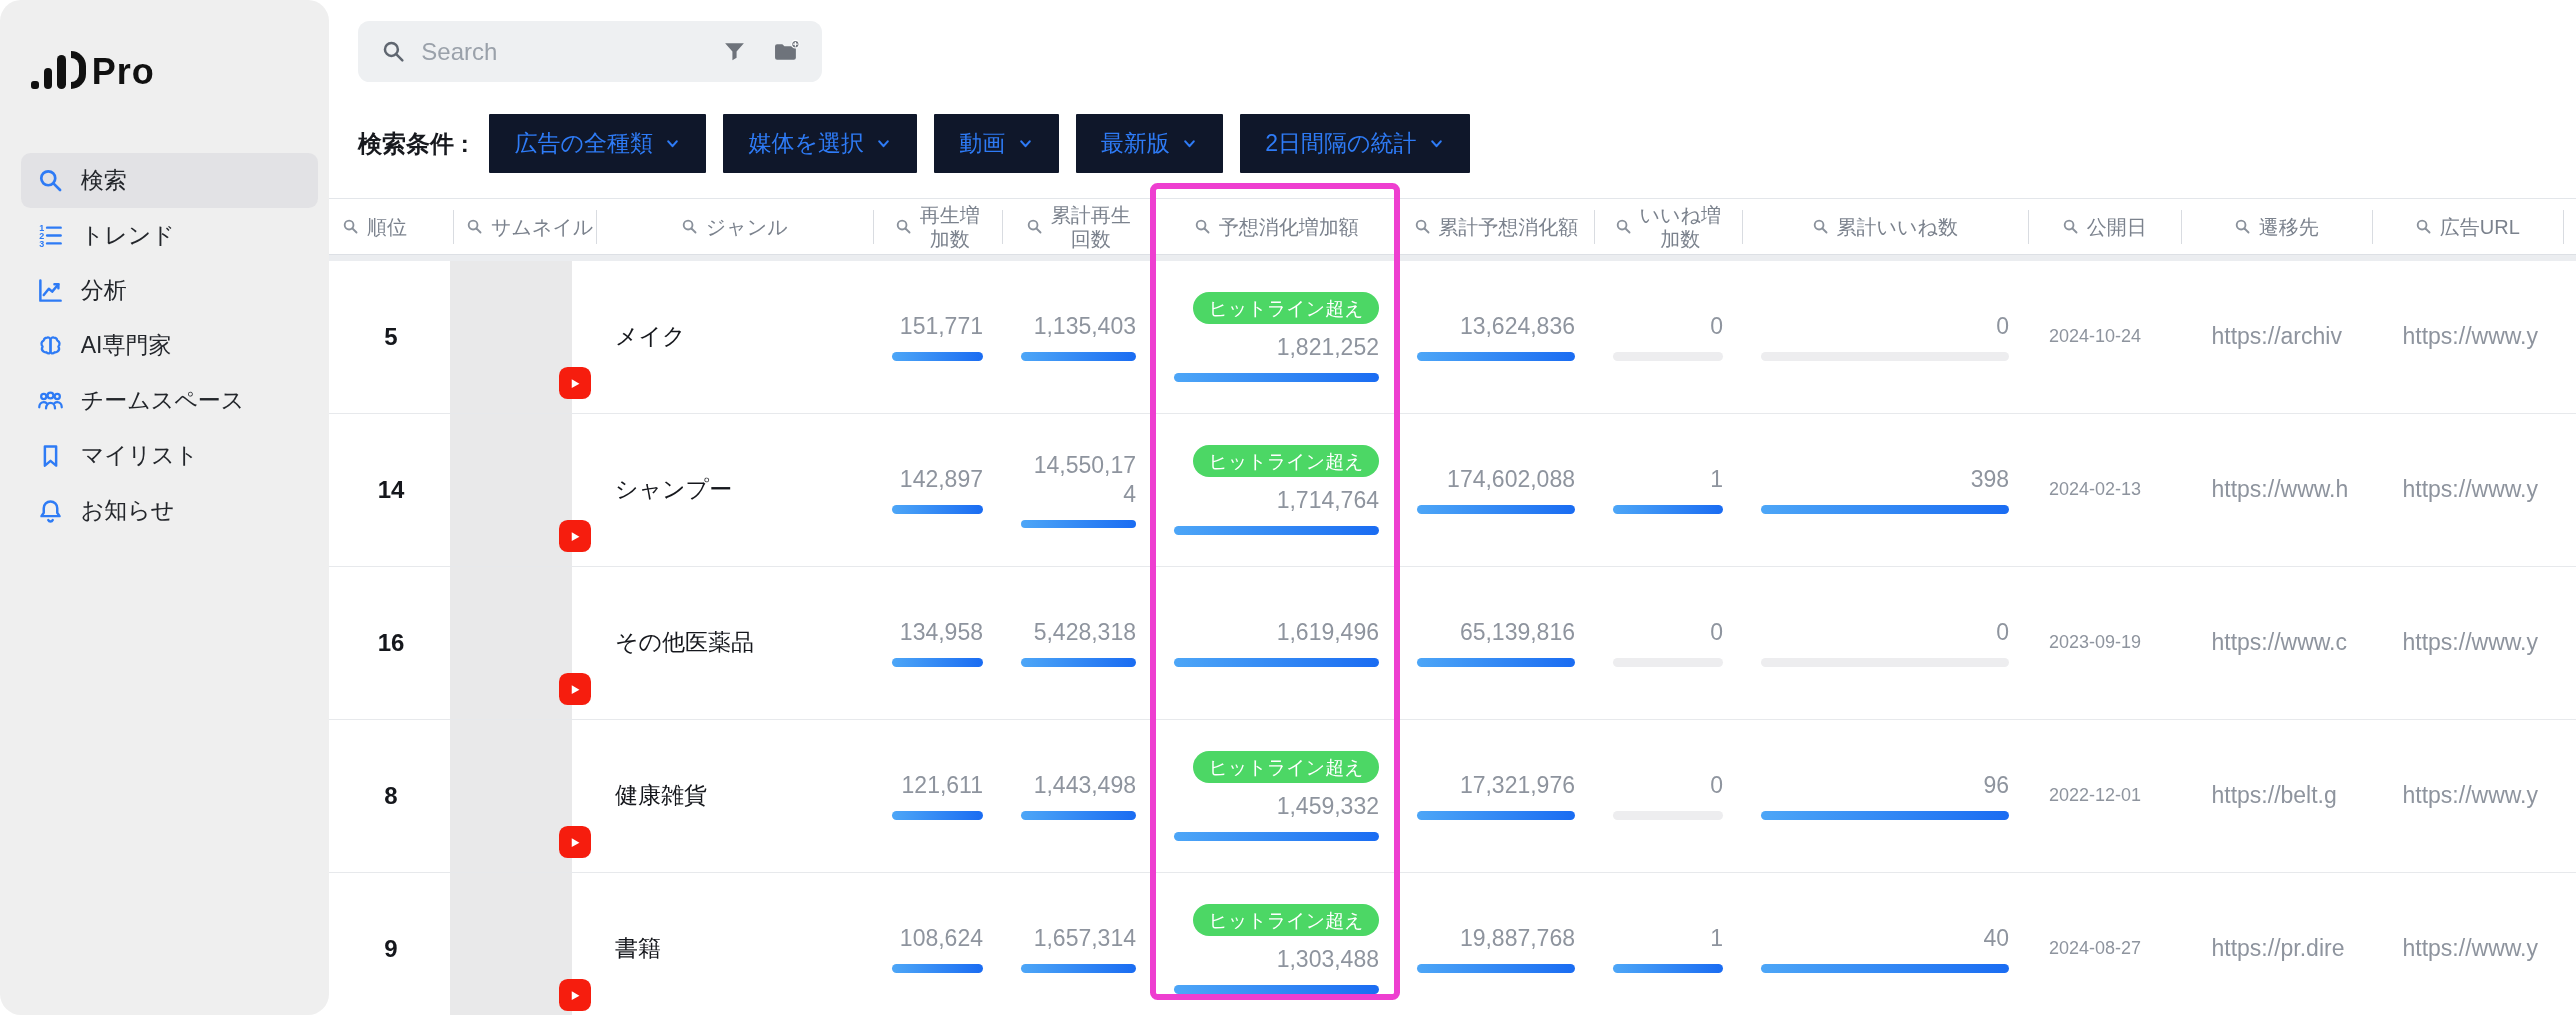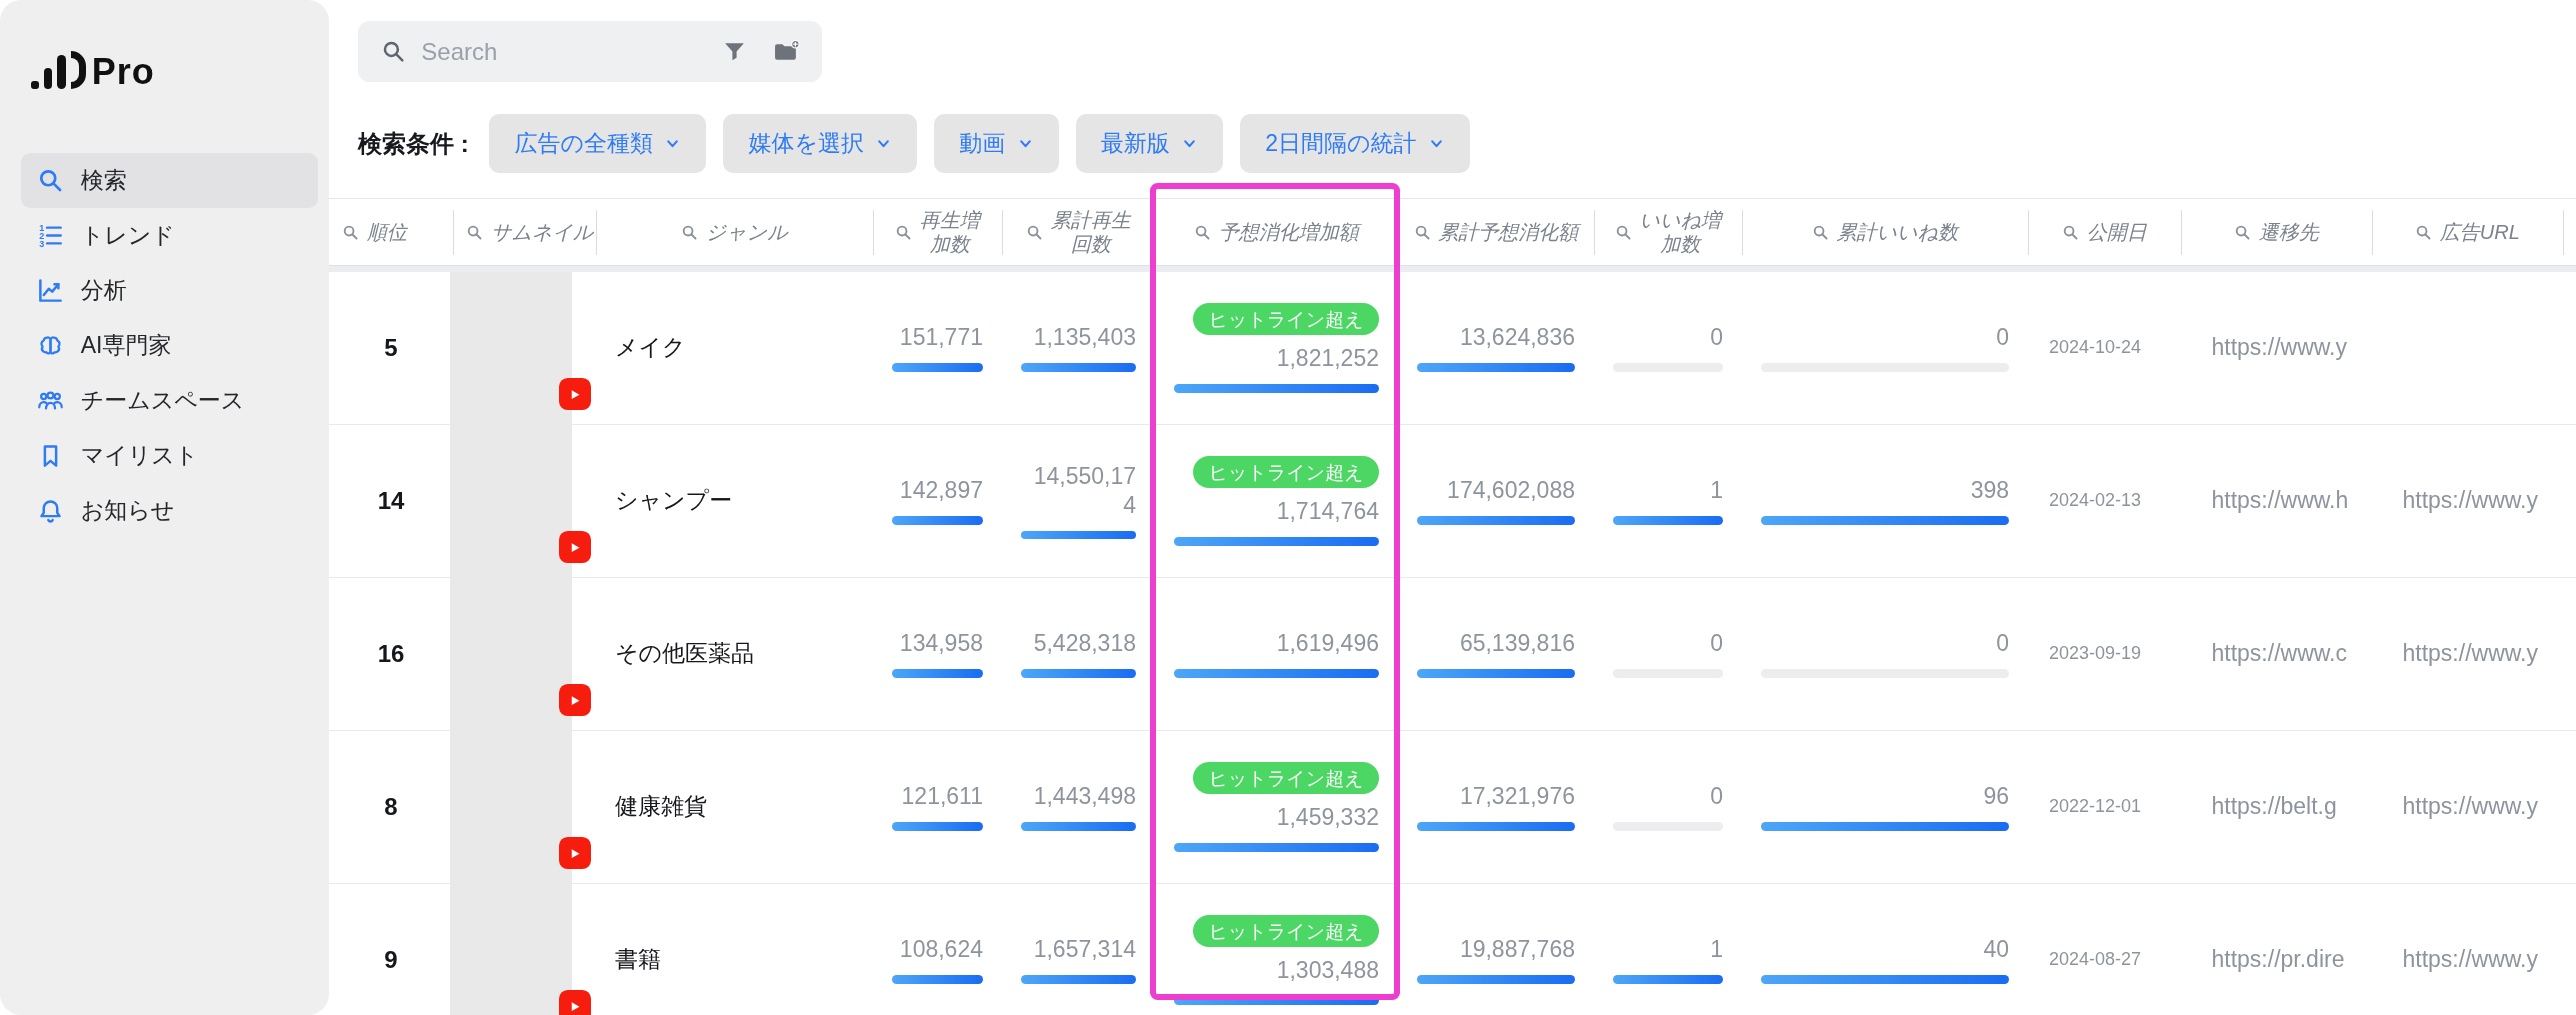--- a/index.html
+++ b/index.html
@@ -29,26 +29,26 @@
   .searchbox { position:relative; width:464px; height:61px; background:#eef0f2;
     border-radius:11.4px; display:flex; align-items:center; padding:0 23px; gap:15.3px; }
   .searchbox input { border:none; outline:none; background:transparent; font-size:24px;
     color:#3a3f46; width:363px; font-family:inherit; }
   .searchbox input::placeholder { color:#9aa1aa; }
   .searchbox .right-icons { position:absolute; right:21px; display:flex; gap:25px; align-items:center; }
 
   .filters { display:flex; align-items:center; margin:32px 0 0 29px; gap:17px; }
   .filters-label { font-size:24px; font-weight:700; color:#17191e; margin-right:3.8px; }
   .chip { display:flex; align-items:center; gap:11.4px; height:59px; padding:0 25px;
-    background:#e5e5e5; border-radius:10px; font-size:23px; color:#2e7bf6; cursor:pointer; }
+    background:#0f172a; border-radius:1px; font-size:23px; color:#2e7bf6; cursor:pointer; }
 
   
   .table { position:relative; margin-top:25px; --cols:124px 143px 277px 129px 153px 243px 196px 148px 286px 153px 191px 191px 14.3px; }
-  .thead { display:grid; grid-template-columns:var(--cols); height:68px;
-    border-top:1px solid #e3e6ea; border-bottom:1px solid #dde0e5;font-style:italic; }
+  .thead { display:grid; grid-template-columns:var(--cols); height:57px;
+    border-top:1px solid #e3e6ea; border-bottom:1px solid #dde0e5; }
   .th { position:relative; display:flex; align-items:center; justify-content:center; gap:7.6px;
     font-size:20px; color:#7b828d; cursor:pointer; }
   .th span { white-space:pre-line; text-align:center; line-height:1.2; }
   .th.left { justify-content:flex-start; padding-left:13.4px; }
   .th:not(:first-child)::before { content:""; position:absolute; left:0; top:10.5px; bottom:10.5px;
     width:1px; background:#d9dce1; }
   .hdr-band { height:5.7px; background:#ebedf0; }
 
   .tr { display:grid; grid-template-columns:var(--cols); height:153px;
     border-bottom:1px solid #e7e9ec; background:#fff; }
@@ -337,20 +337,23 @@
           <i class="bar g"></i>
         </div>
       <div class="td c-num">
           <span class="num">0</span>
           <i class="bar g"></i>
         </div>
       <div class="td c-date">
           <span>2024-10-24</span>
         </div>
       <div class="td c-url">
+          <span>https://archiv</span>
+        </div>
+      <div class="td c-url">
           <span>https://www.y</span>
         </div>
       <div class="td"></div>
     </div>
 
     <div class="tr">
       <div class="td c-rank">
           <span>14</span>
         </div>
       <div class="td c-thumb">

